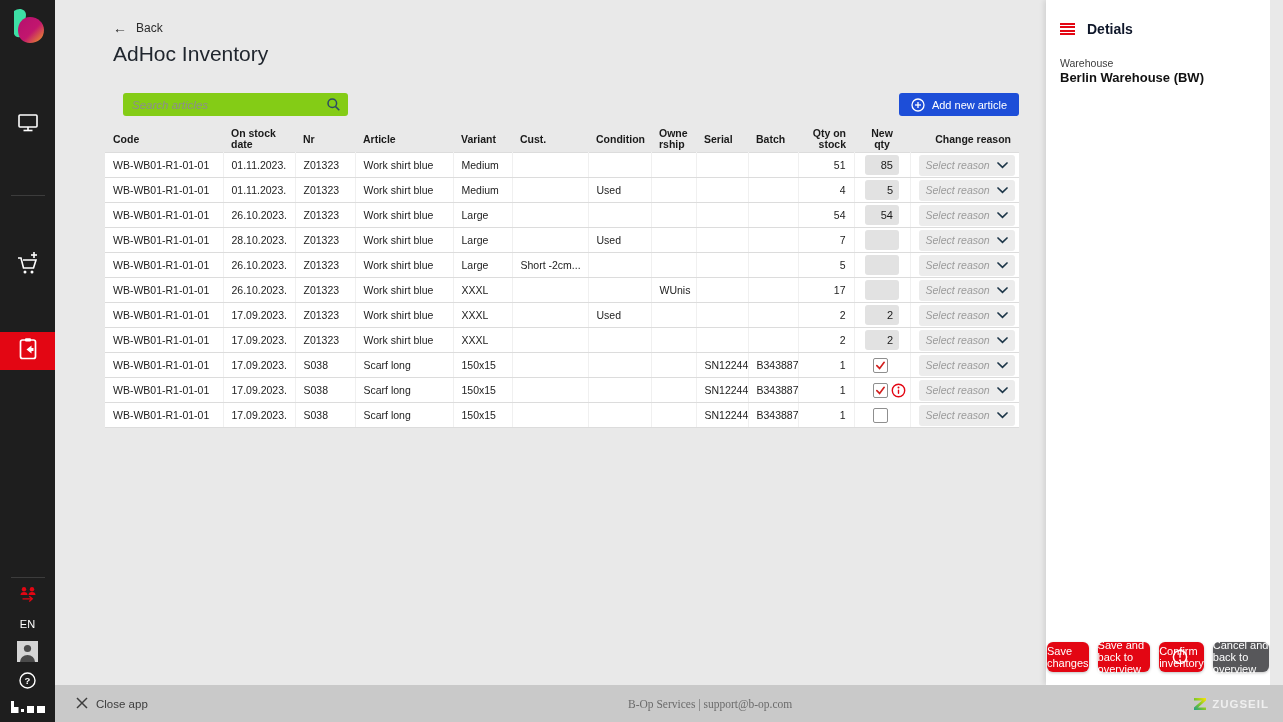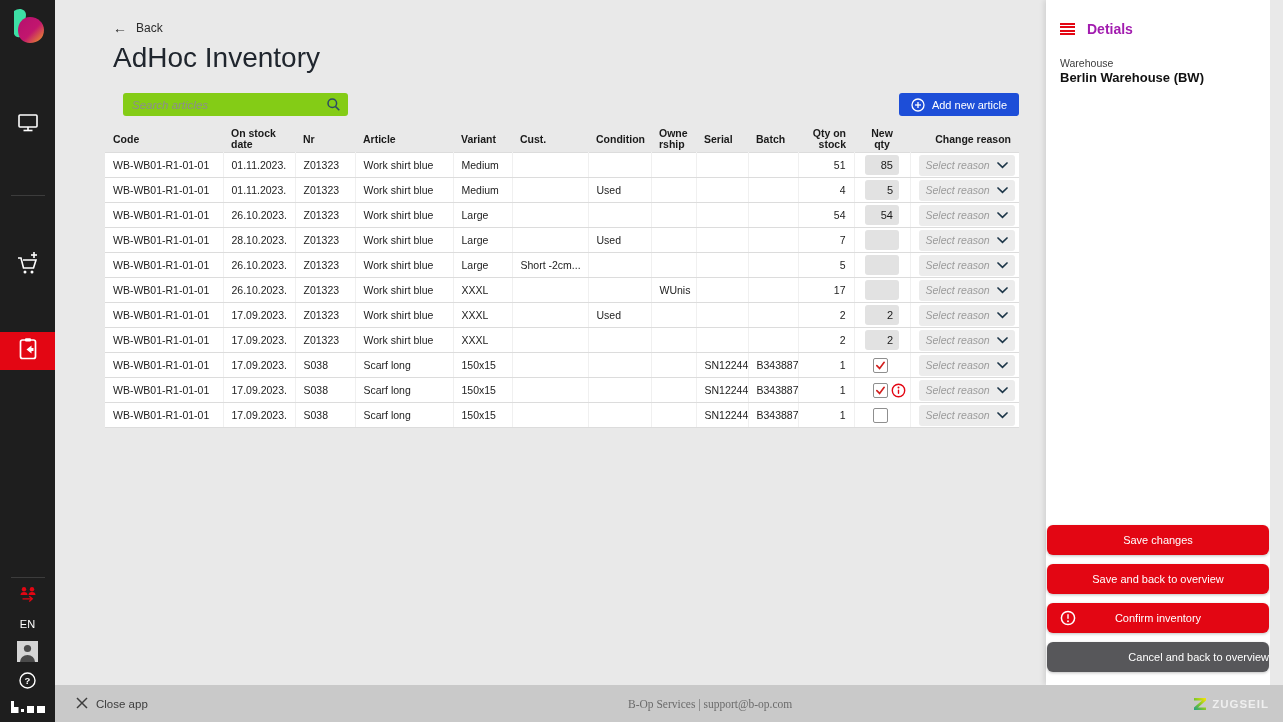--- a/index.html
+++ b/index.html
@@ -20,21 +20,21 @@
   .footerbar { position:absolute; left:55px; right:0; bottom:0; height:37px; background:#c9c9c9; z-index:5; display:flex; align-items:center; }
   .close-app { display:flex; align-items:center; gap:8px; margin-left:21px; color:#3d3d3d; font-size:11.5px; cursor:pointer; }
   .footer-center { position:absolute; left:573px; color:#6b6b6b; font-size:11.5px;font-family:Liberation Serif, serif; }
   .brand { position:absolute; right:14px; display:flex; align-items:center; gap:5px; }
   .brand-text { color:#efefef; font-size:11.5px; font-weight:bold; letter-spacing:1px; }
 
   
   .main { position:absolute; left:55px; top:0; width:985px; height:685px; }
   .back-row { position:absolute; left:58px; top:21px; display:flex; align-items:center; gap:9px; color:#2b2b2b; font-size:12px; cursor:pointer; }
   .back-arrow { font-size:14px; line-height:12px; color:#2b2b2b; }
-  .page-title { position:absolute; left:58px; top:42px; font-size:28px; color:#20262e; }
+  .page-title { position:absolute; left:58px; top:42px; font-size:21px; color:#20262e; }
   .search-box { position:absolute; left:68px; top:93px; width:225px; height:23px; background:#84cc16; border-radius:3px; display:flex; align-items:center;justify-content:flex-end; }
   .search-box input { flex:1; border:none; outline:none; background:transparent; font-family:"Liberation Sans", sans-serif; font-size:11.5px; font-style:italic; color:#555; padding:0 6px 0 9px; }
   .search-box input::placeholder { color:#8d8d8d; font-style:italic; }
   .search-ic { margin-right:7px; display:flex; }
   .add-btn { position:absolute; left:844px; top:93px; width:120px; height:23px; background:#1d4ed8; border-radius:3px; color:#fff; font-size:11px; display:flex; align-items:center; justify-content:center; gap:7px; cursor:pointer; }
 
   
   .inv-table { position:absolute; left:50px; top:126px; width:914px; border-collapse:collapse; table-layout:fixed; }
   .inv-table th { font-size:10.5px; font-weight:bold; color:#1a1a1a; text-align:left; padding:2px 8px; height:25px; vertical-align:middle; line-height:1.05; }
   .inv-table th.ta-r { text-align:right; }
@@ -50,24 +50,24 @@
   .cb-wrap { display:flex; align-items:center; gap:3px; padding-left:18px; }
   .cb { width:15px; height:15px; background:#fff; border:1px solid #8f8f8f; border-radius:2px; display:flex; align-items:center; justify-content:center; cursor:pointer; }
   .reason-box { margin-left:8px; width:96px; height:21px; background:#ececec; border-radius:3px; display:flex; align-items:center; justify-content:space-between; padding:0 7px; cursor:pointer; }
   .reason-text { font-style:italic; color:#9b9b9b; font-size:10.5px; }
 
   
   .details { position:absolute; left:1046px; top:0; width:224px; height:685px; background:#fff; box-shadow:-2px 0 5px rgba(0,0,0,0.10); z-index:3; }
   .details-header { position:absolute; left:14px; top:21px; display:flex; align-items:center; gap:12px; }
   .hamburger { display:flex; flex-direction:column; gap:1.5px; cursor:pointer; }
   .hamburger div { width:15px; height:2px; background:#e30613; }
-  .details-title { font-size:14px; font-weight:bold; color:#a21caf; }
+  .details-title { font-size:14px; font-weight:bold; color:#0f172a; }
   .wh-label { position:absolute; left:14px; top:57px; font-size:10.5px; color:#3c3c3c; }
   .wh-value { position:absolute; left:14px; top:70px; font-size:13px; font-weight:bold; color:#111; }
-  .btn-stack { position:absolute; left:1px; right:1px; bottom:13px; display:flex; flex-direction:column; gap:9px; }
+  .btn-stack { position:absolute; left:1px; right:1px; bottom:13px; display:flex; flex-direction:row; gap:9px; }
   .pbtn { position:relative; height:30px; border-radius:6px; display:flex; align-items:center; justify-content:center; font-size:11px; color:#fff; cursor:pointer; box-shadow:0 1px 3px rgba(0,0,0,0.25); }
   .pbtn.red { background:#e30613; }
   .pbtn.gray { background:#57575a;justify-content:flex-end; }
   .pbtn .btn-ic { position:absolute; left:13px; top:7px; display:flex; }
 
   .right-strip { position:absolute; left:1270px; top:0; width:13px; height:685px; background:#e9e9e9; z-index:4; }
 </style>
 </head>
 <body>
 

